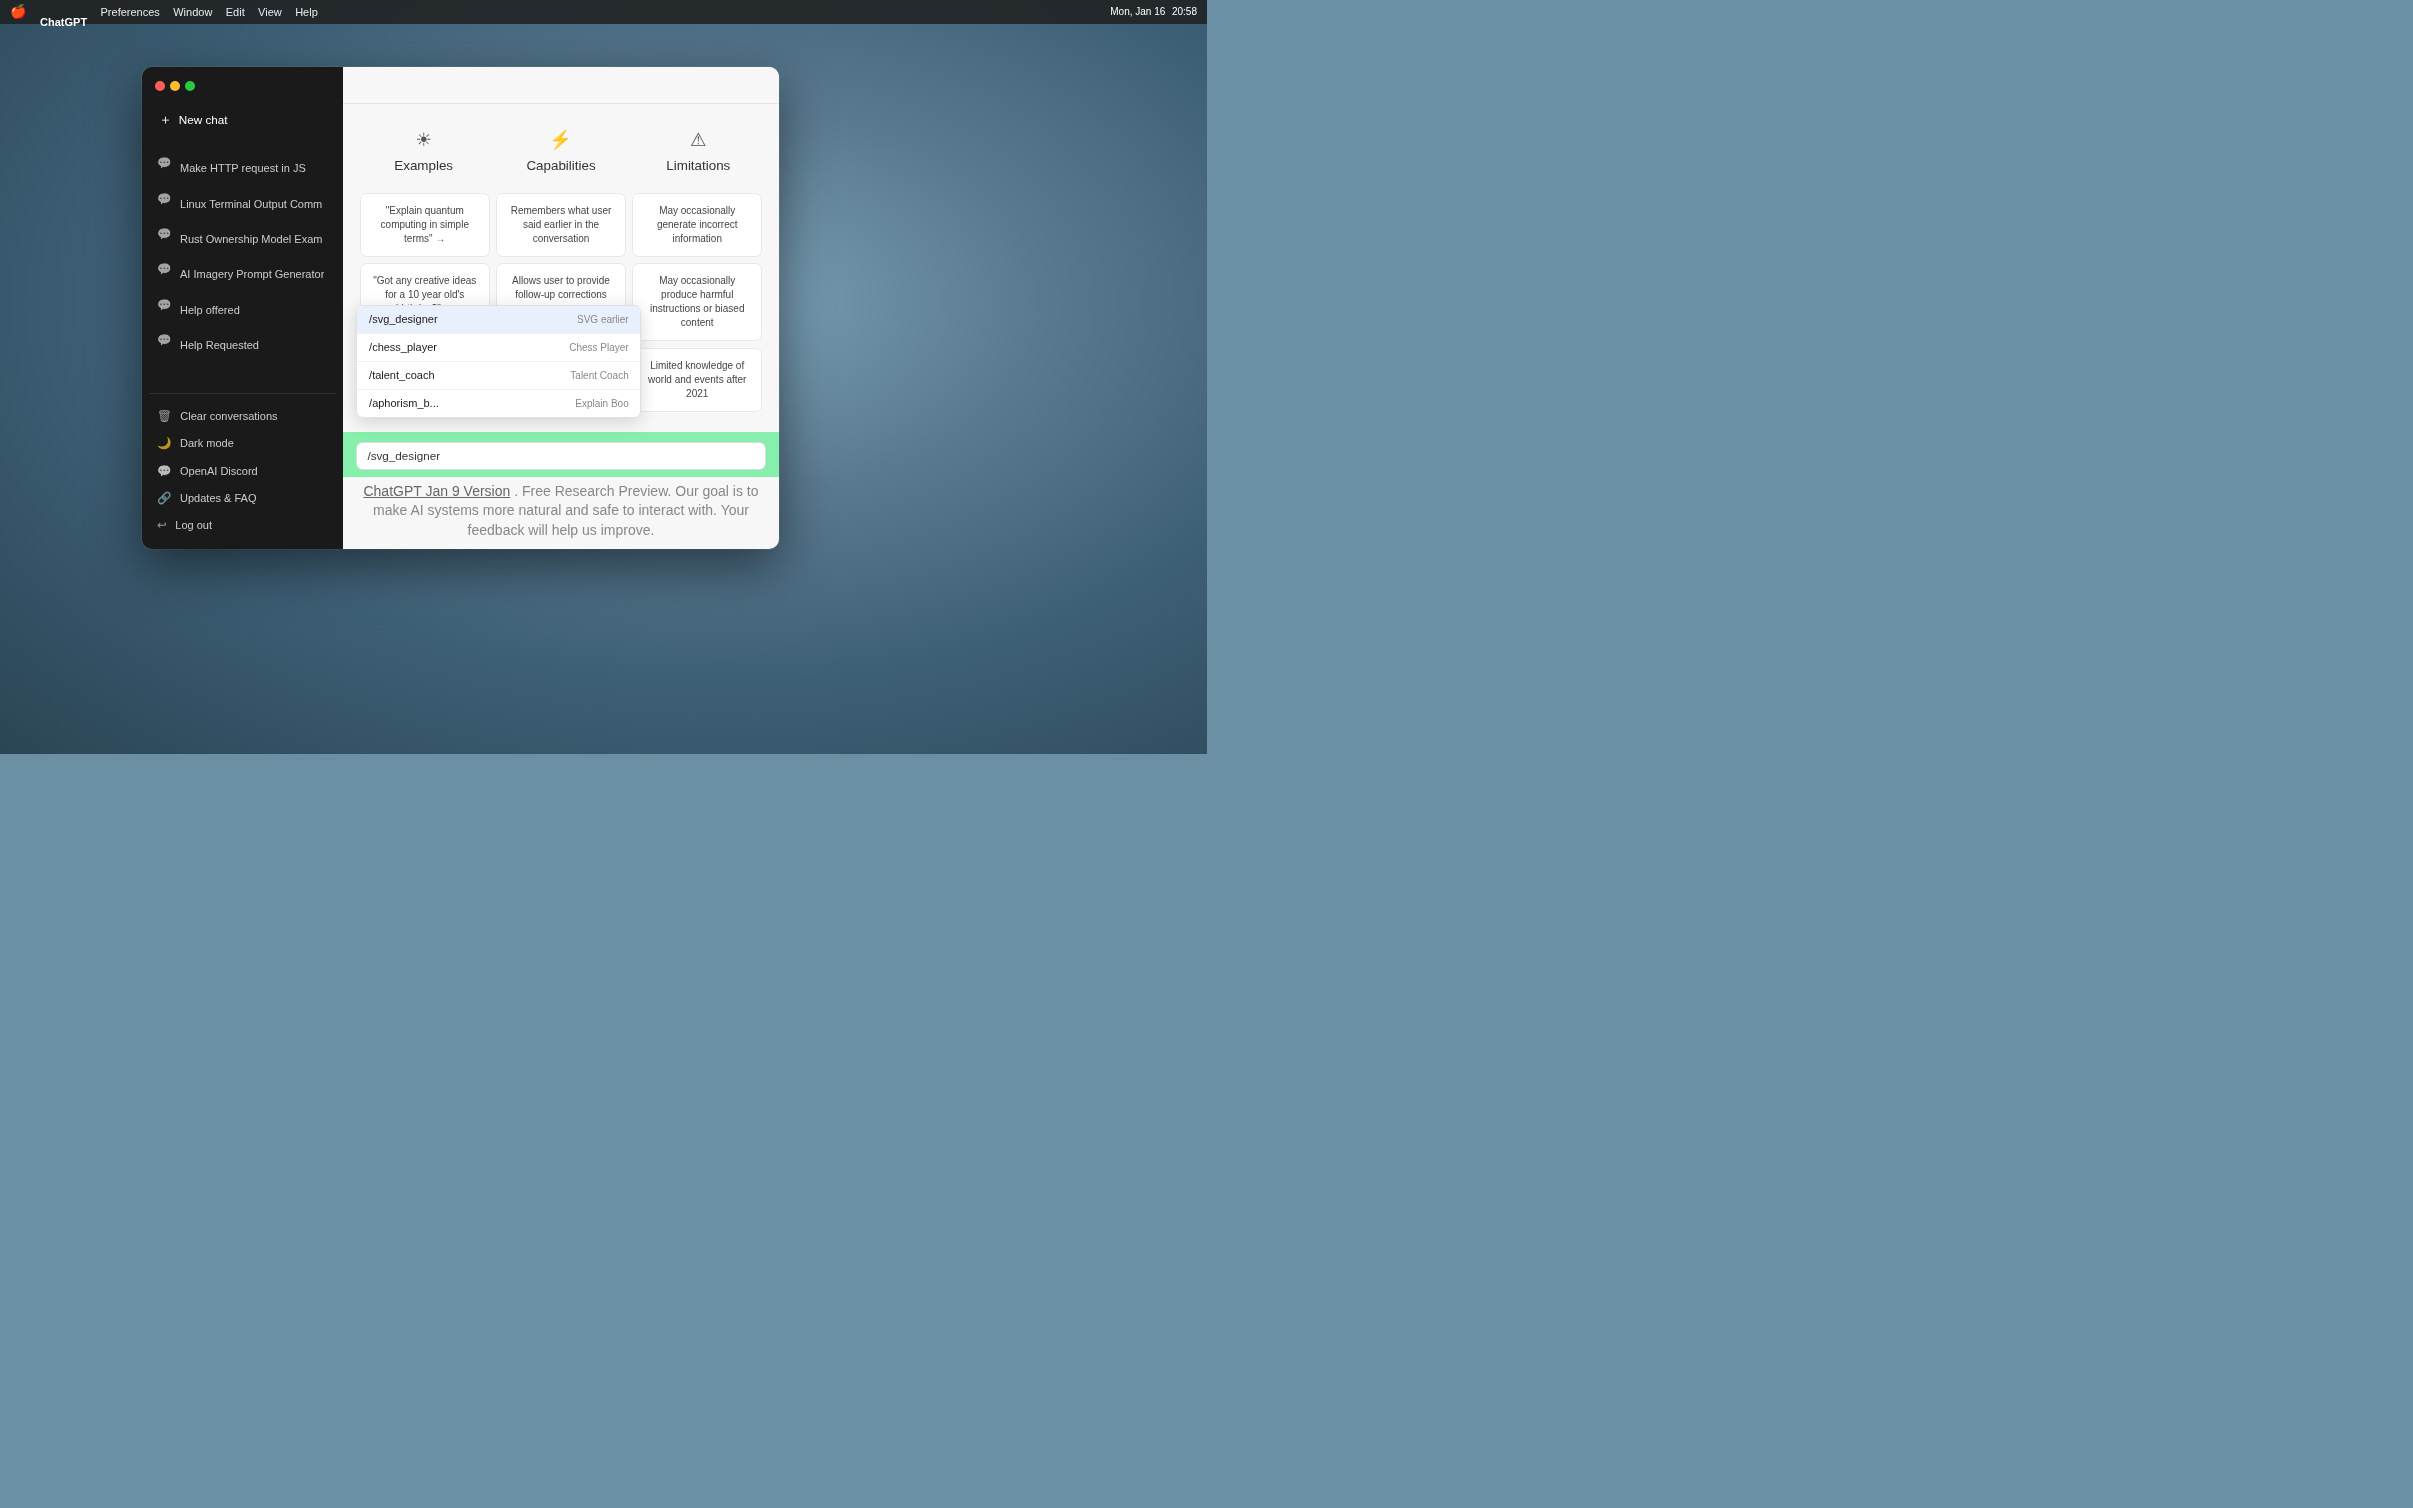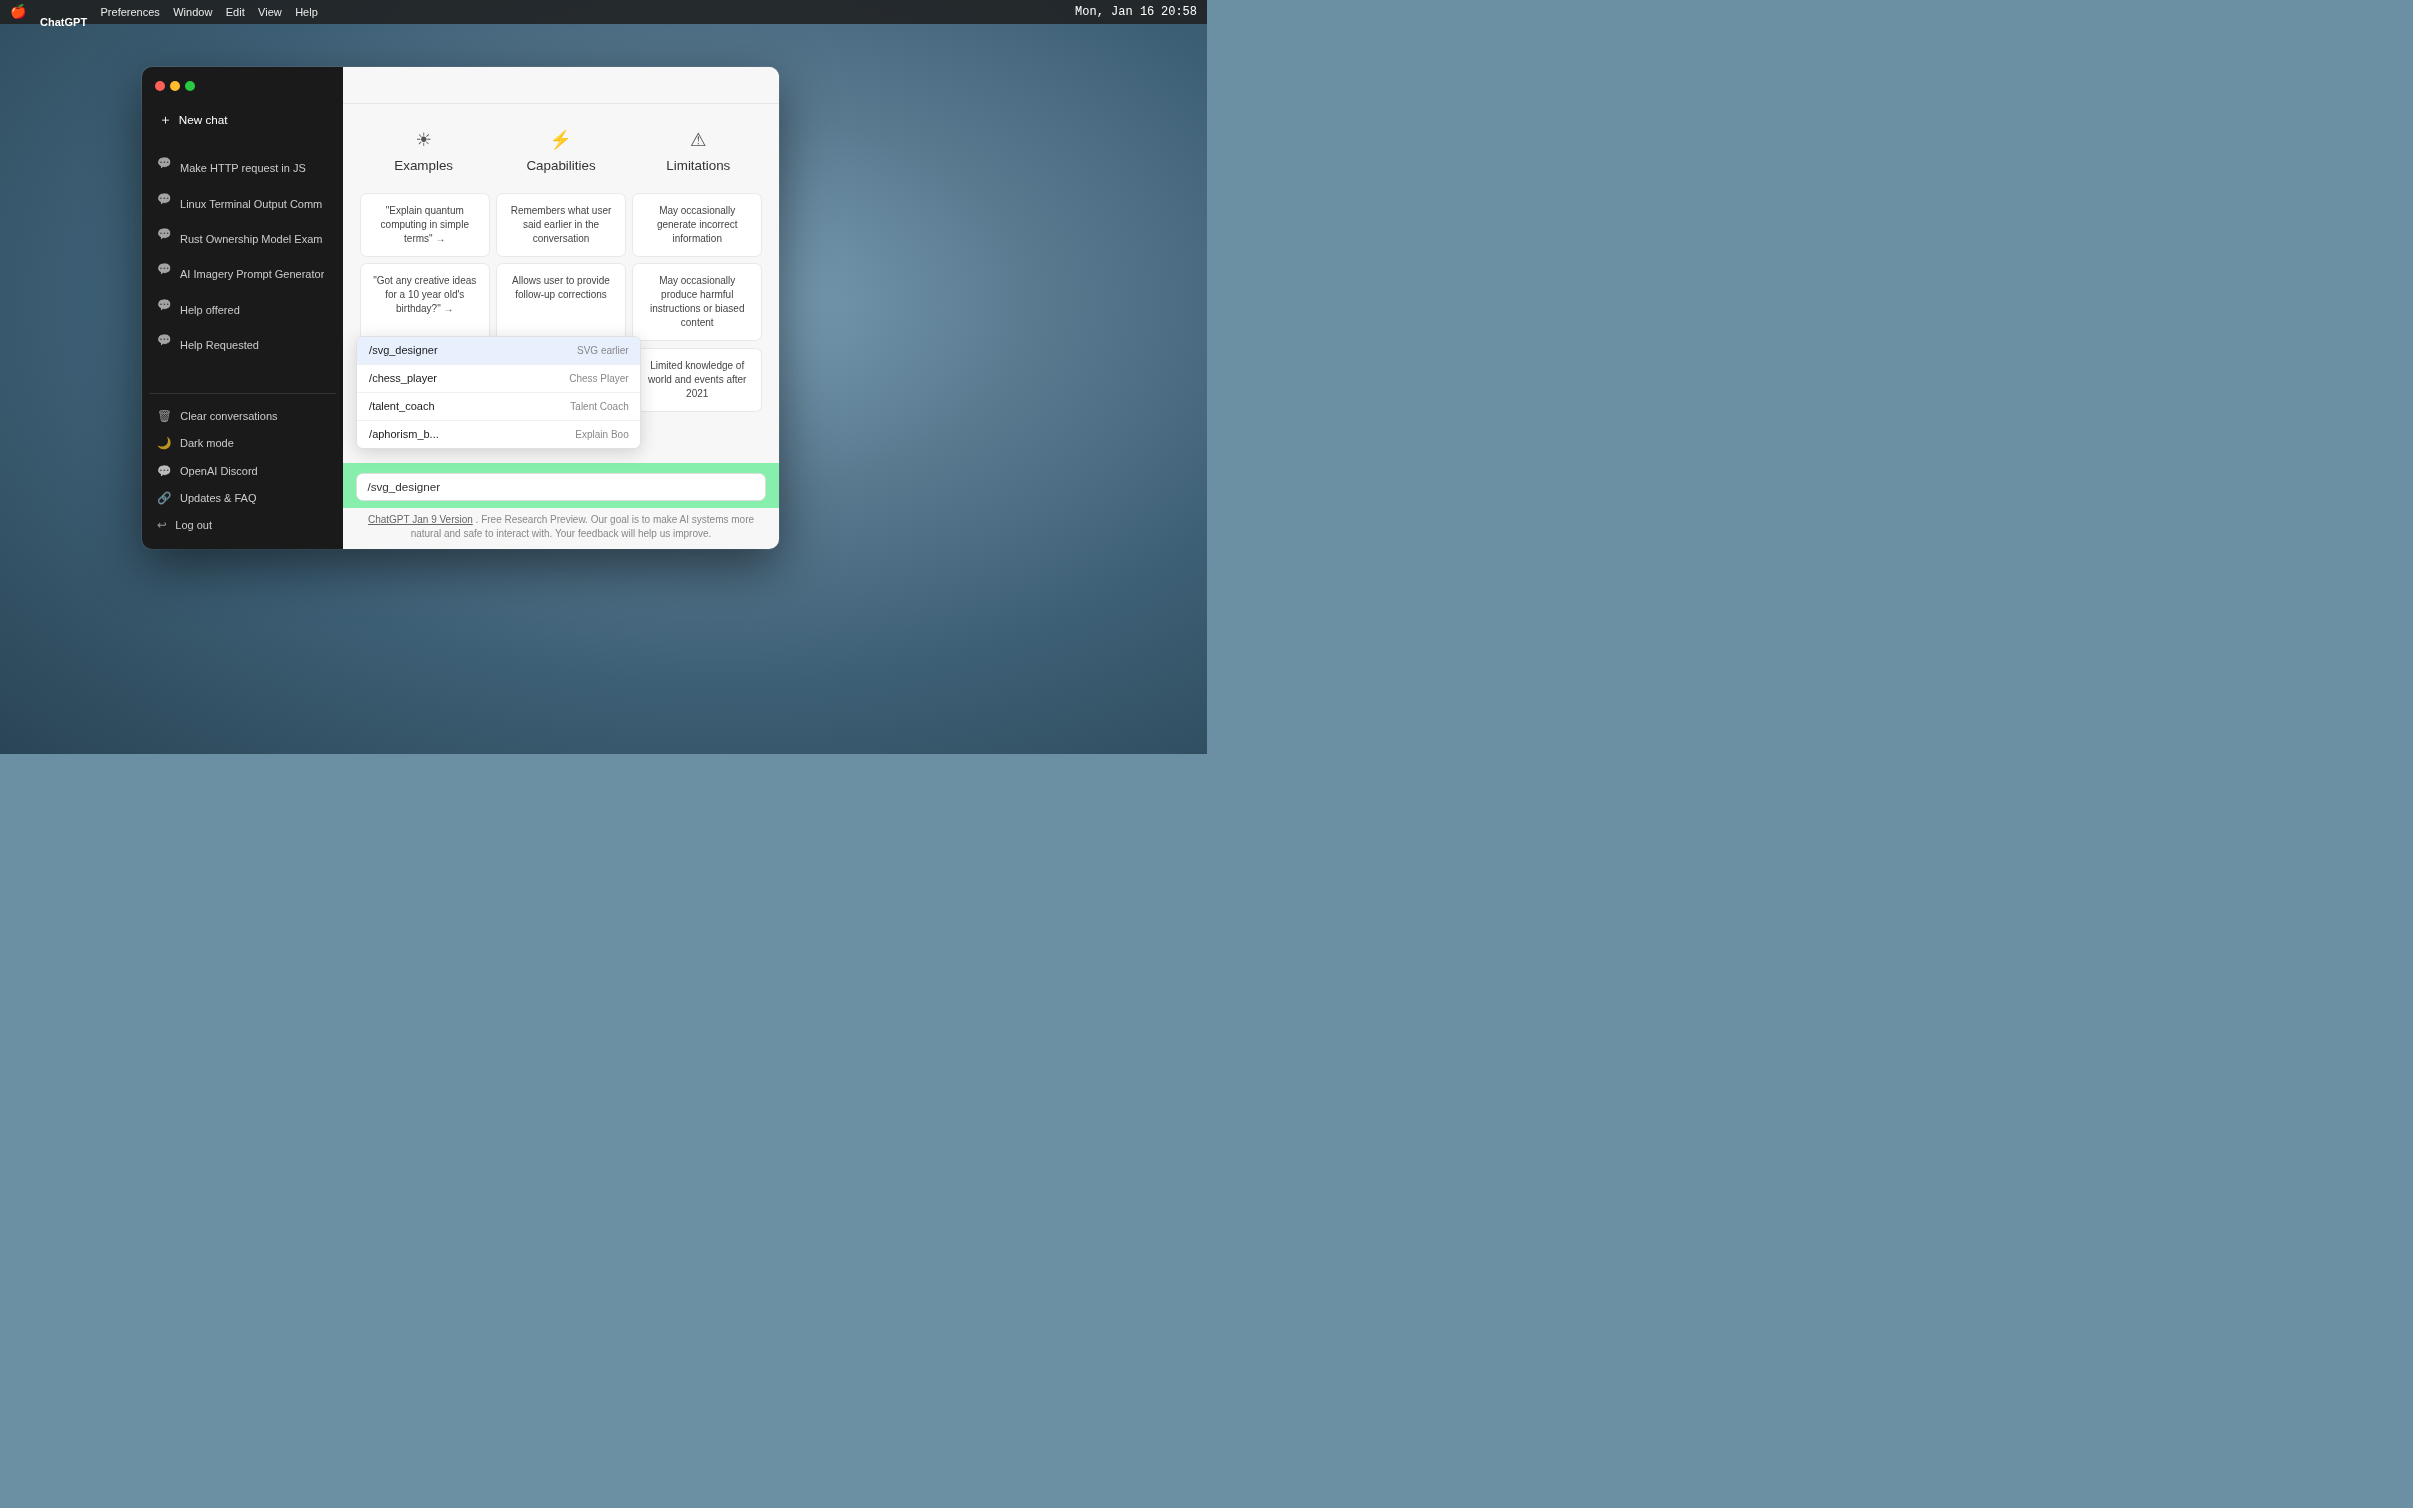--- a/index.html
+++ b/index.html
@@ -41,22 +41,21 @@
     .menubar-left {
       display: flex;
       align-items: center;
       gap: 13.4px;
     }
 
     .menubar-right {
       display: flex;
       align-items: center;
       gap: 6.7px;
-      font-size: 12px;
-      font-family: Liberation Mono, monospace;
+      font-size: 10px;
     }
 
     .apple-logo {
       font-size: 13.4px;
     }
 
     .menubar-app {
       font-weight: 600;
       margin-top: 20px;
     }
@@ -270,21 +269,21 @@
       flex: 1;
       border: none;
       outline: none;
       font-size: 11.7px;
       color: #333;
       background: transparent;
     }
 
     .footer-text {
       text-align: center;
-      font-size: 10px;
+      font-size: 14px;
       color: #888;
       padding: 5px 13.4px 8.4px;
       line-height: 1.4;
     }
 
     .footer-link {
       color: #666;
       text-decoration: underline;
     }
 

